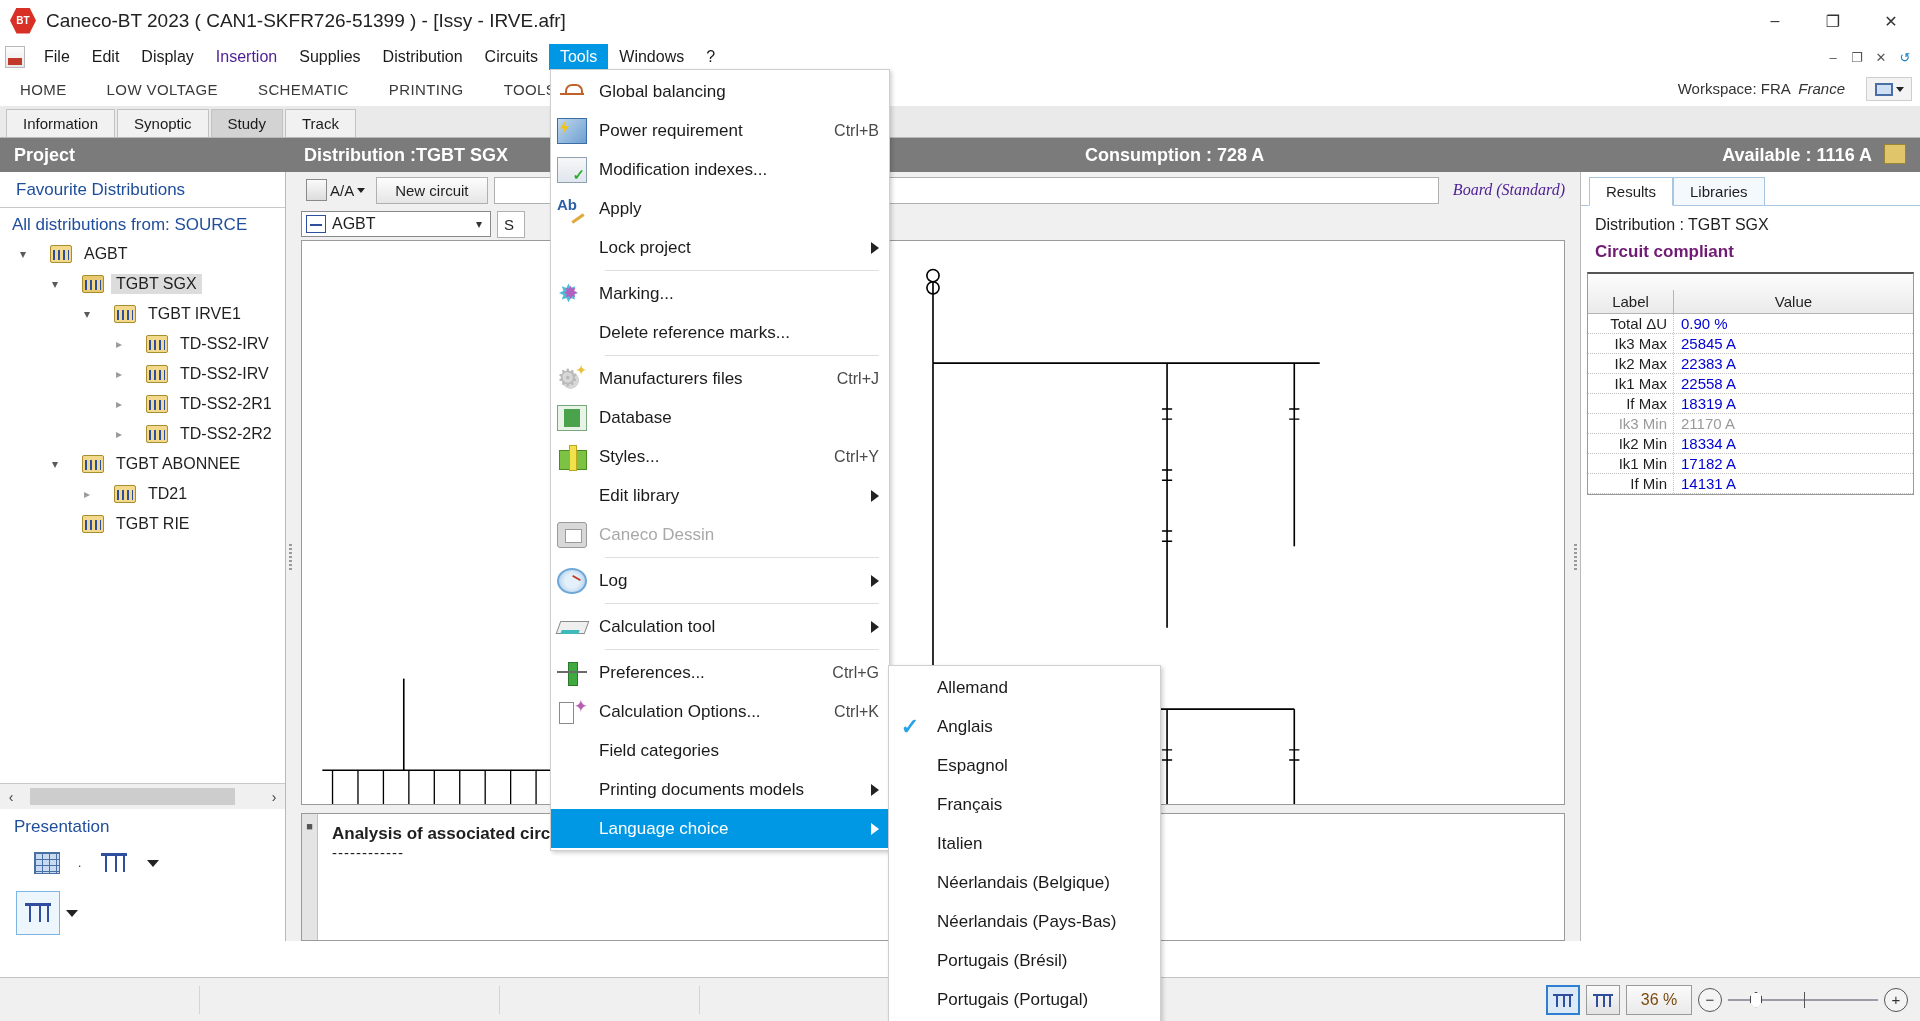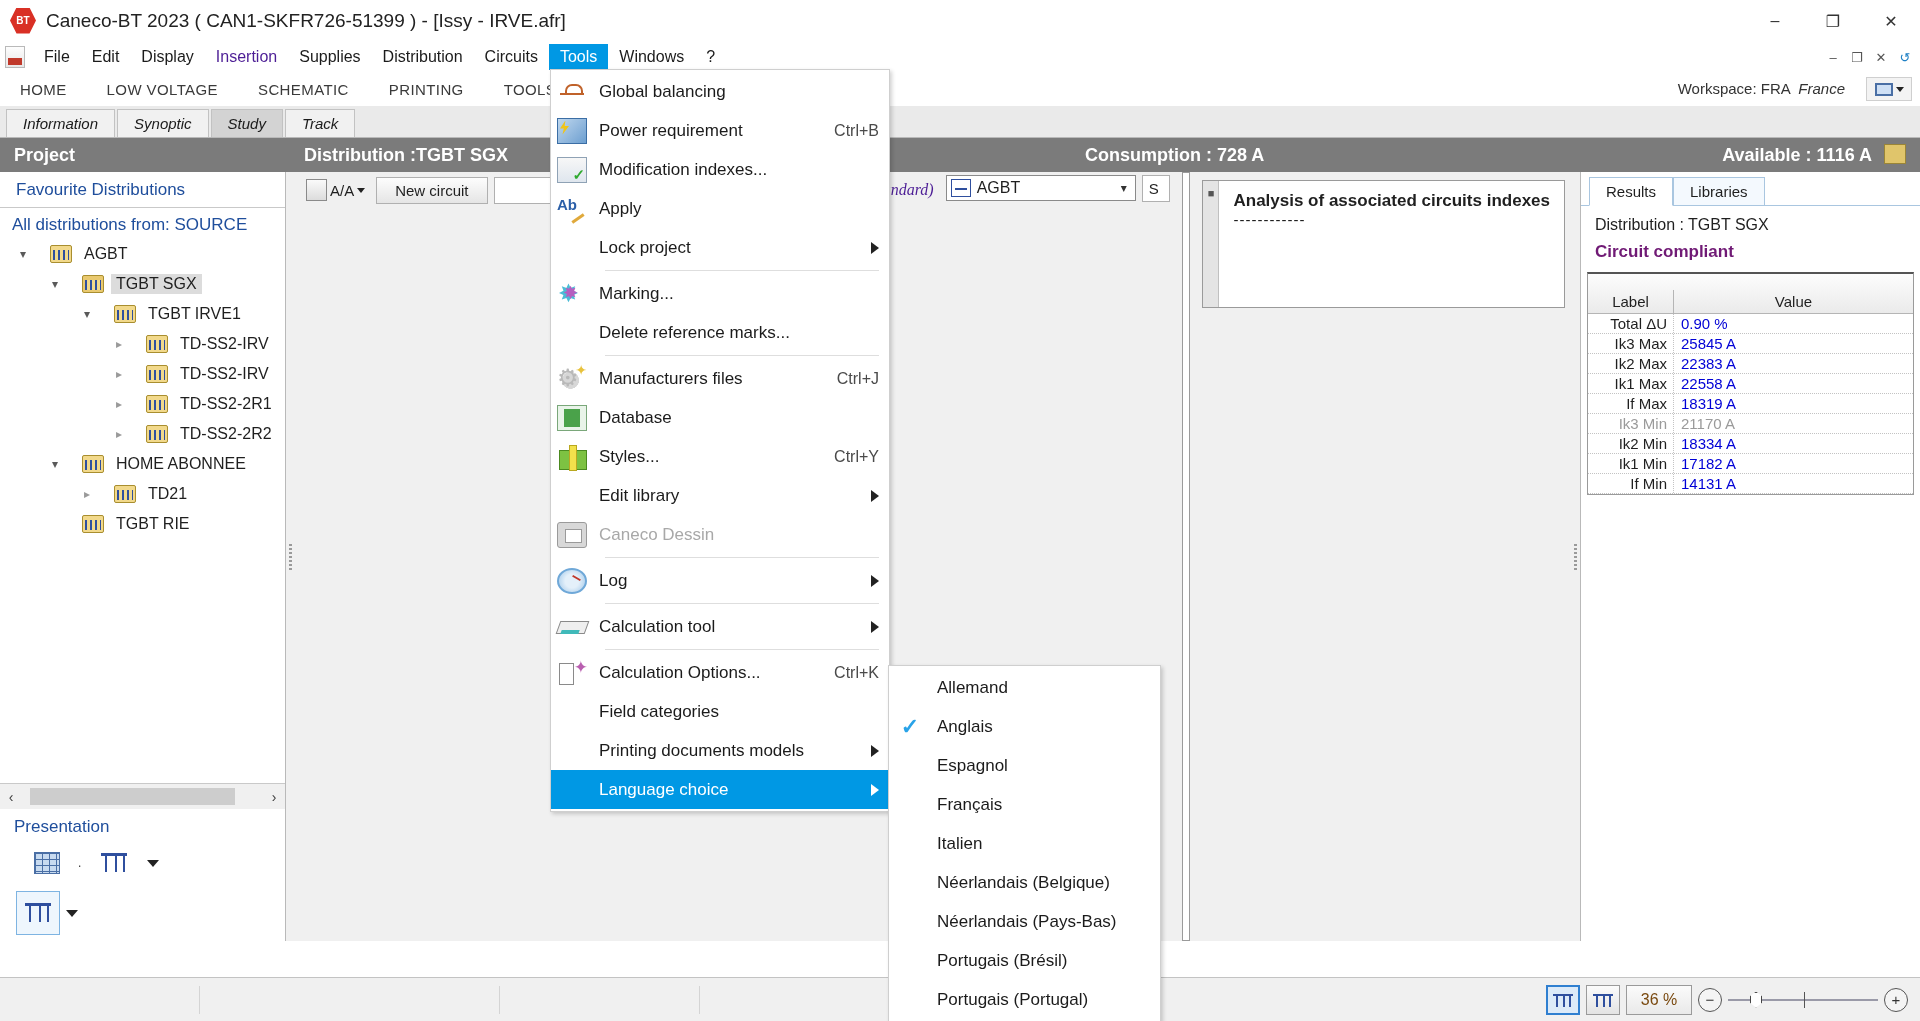--- a/index.html
+++ b/index.html
@@ -69,21 +69,21 @@
   .ribbon-right-btn {
     position: absolute; right: 8px; top: 5px; width: 46px; height: 24px;
     border: 1px solid #cfcfcf; background: #f3f3f3;
     display: flex; align-items: center; justify-content: center; gap: 3px;
   }
   .mini-monitor { width: 18px; height: 13px; border: 2px solid #4a6fa5; background:#cfe0f5; }
 
   
   .view-tabs {
     height: 32px; display: flex; align-items: flex-end;
-    background: #eaeaea; padding-left: 6px; border-bottom: 1px solid #b9b9b9; font-style: italic;
+    background: #eaeaea; padding-left: 6px; border-bottom: 1px solid #b9b9b9;
   }
   .vtab {
     padding: 5px 16px; font-size: 15px; color: #1b1b1b;
     background: #f1f1f1; border: 1px solid #c2c2c2; border-bottom: none;
     margin-right: 2px;
   }
   .vtab.selected { background: #d3d3d3; font-weight: normal; }
 
   
   .banner {
@@ -159,21 +159,21 @@
 
   
   .vsplit { width: 9px; background: #f0f0f0; position: relative; }
   .vsplit .grip {
     position: absolute; left: 3px; top: 50%; transform: translateY(-50%);
     width: 3px; height: 26px;
     background: repeating-linear-gradient(#9a9a9a 0 2px, transparent 2px 4px);
   }
 
   
-  .center { flex: 1; display: flex; flex-direction: row; background: #f0f0f0; min-width: 0; }
+  .center { flex: 1; display: flex; flex-direction: column; background: #f0f0f0; min-width: 0; }
   .toolbar1 {
     height: 36px; display: flex; align-items: center; gap: 6px; padding: 0 6px;
     background: #f0f0f0;
   }
   .tb-aa { display: flex; align-items: center; gap: 3px; padding: 0 5px; }
   .aa-ico { width: 21px; height: 22px; border: 1px solid #8a8a8a; background: linear-gradient(#fafafa,#dcdcdc); }
   .btn-std {
     height: 27px; padding: 0 18px; border: 1px solid #b0b0b0;
     background: linear-gradient(#fdfdfd,#e5e5e5); font-size: 15px; display: flex; align-items: center;
   }
@@ -431,21 +431,21 @@
           <span class="chev collapsed">▸</span>
           <span style="width:18px"></span>
           <span class="folder"></span>
           <span class="tlabel">TD-SS2-2R2</span>
         </div>
 
         <div class="tnode" style="padding-left:46px">
           <span class="chev">▾</span>
           <span style="width:18px"></span>
           <span class="folder"></span>
-          <span class="tlabel">HOME ABONNEE</span>
+          <span class="tlabel">TGBT ABONNEE</span>
         </div>
 
         <div class="tnode" style="padding-left:78px">
           <span class="chev collapsed">▸</span>
           <span style="width:18px"></span>
           <span class="folder"></span>
           <span class="tlabel">TD21</span>
         </div>
 
         <div class="tnode" style="padding-left:46px">
@@ -724,20 +724,25 @@
       <span class="parrow"></span>
     </div>
     <div class="psep"></div>
     <div class="pitem">
       <span class="picon ic-calc"></span>
       <span class="ptext">Calculation tool</span>
       <span class="parrow"></span>
     </div>
     <div class="psep"></div>
     <div class="pitem">
+      <span class="picon ic-pref"></span>
+      <span class="ptext">Preferences...</span>
+      <span class="paccel">Ctrl+G</span>
+    </div>
+    <div class="pitem">
       <span class="picon ic-opts"></span>
       <span class="ptext">Calculation Options...</span>
       <span class="paccel">Ctrl+K</span>
     </div>
     <div class="pitem">
       <span class="picon"></span>
       <span class="ptext">Field categories</span>
     </div>
     <div class="pitem">
       <span class="picon"></span>

